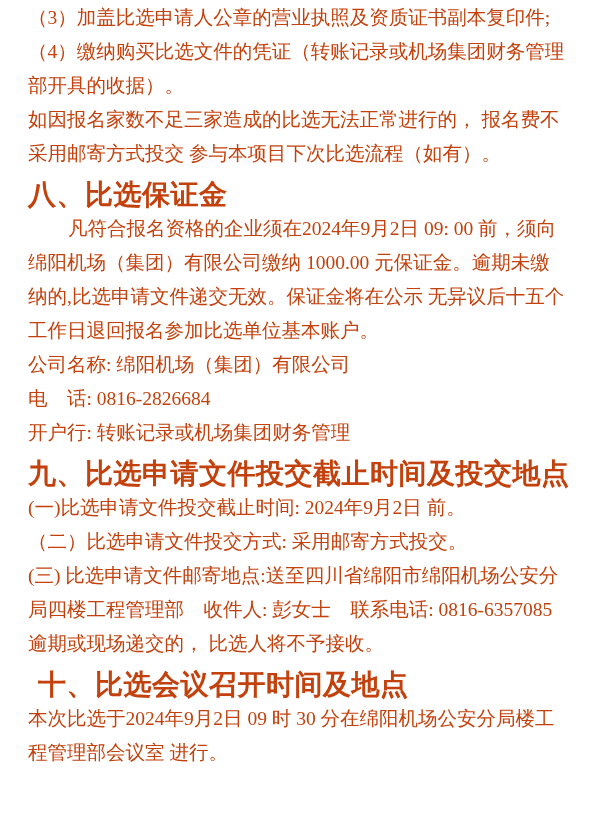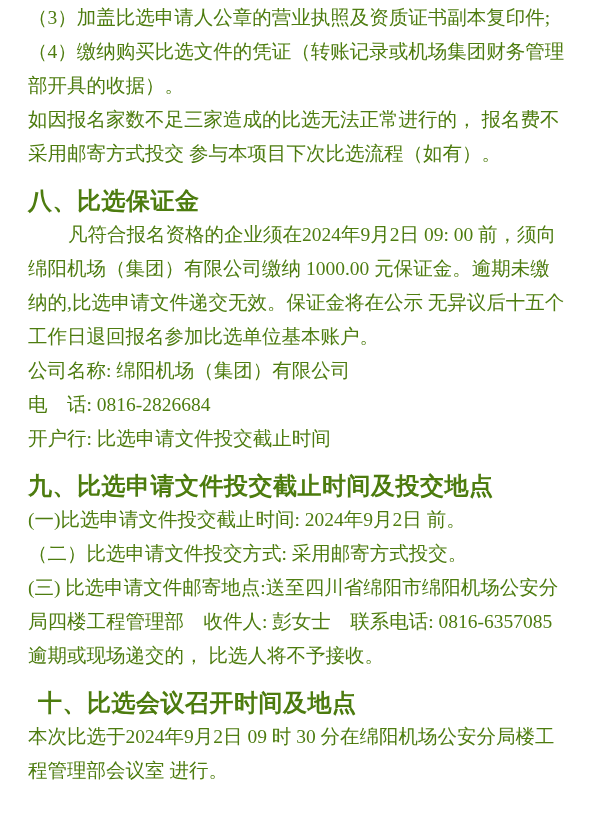--- a/index.html
+++ b/index.html
@@ -11,34 +11,34 @@
     width: 600px;
     height: 825px;
     overflow: hidden;
   }
   .page {
     box-sizing: border-box;
     width: 600px;
     height: 825px;
     padding: 1px 18px 0 28px;
     font-family: "Liberation Serif", "DejaVu Serif", serif;
-    color: #4d7c0f;
+    color: #c2410c;
     font-size: 19.5px;
   }
   .line {
     line-height: 34px;
     height: 34px;
     white-space: pre;
     overflow: visible;
   }
   .heading {
     font-family: "Liberation Sans", "DejaVu Sans", sans-serif;
     font-weight: 700;
-    font-size: 24px;
-    margin-top: 13px;
+    font-size: 28px;
+    margin-top: 7px;
     letter-spacing: 0.5px;
   }
   .indent-2 {
     padding-left: 40px;
   }
   .indent-s {
     padding-left: 10px;
   }
 </style>
 </head>
@@ -50,21 +50,21 @@
   <div class="line">部开具的收据）。</div>
   <div class="line">如因报名家数不足三家造成的比选无法正常进行的， 报名费不</div>
   <div class="line">采用邮寄方式投交 参与本项目下次比选流程（如有）。</div>
   <div class="line heading">八、比选保证金</div>
   <div class="line indent-2">凡符合报名资格的企业须在2024年9月2日 09: 00 前，须向</div>
   <div class="line">绵阳机场（集团）有限公司缴纳 1000.00 元保证金。逾期未缴</div>
   <div class="line">纳的,比选申请文件递交无效。保证金将在公示 无异议后十五个</div>
   <div class="line">工作日退回报名参加比选单位基本账户。</div>
   <div class="line">公司名称: 绵阳机场（集团）有限公司</div>
   <div class="line">电　话: 0816-2826684</div>
-  <div class="line">开户行: 比选申请文件投交截止时间</div>
+  <div class="line">开户行: 转账记录或机场集团财务管理</div>
   <div class="line heading">九、比选申请文件投交截止时间及投交地点</div>
   <div class="line">(一)比选申请文件投交截止时间: 2024年9月2日 前。</div>
   <div class="line">（二）比选申请文件投交方式: 采用邮寄方式投交。</div>
   <div class="line">(三) 比选申请文件邮寄地点:送至四川省绵阳市绵阳机场公安分</div>
   <div class="line">局四楼工程管理部　收件人: 彭女士　联系电话: 0816-6357085</div>
   <div class="line">逾期或现场递交的， 比选人将不予接收。</div>
   <div class="line heading indent-s">十、比选会议召开时间及地点</div>
   <div class="line">本次比选于2024年9月2日 09 时 30 分在绵阳机场公安分局楼工</div>
   <div class="line">程管理部会议室 进行。</div>
 </div>

